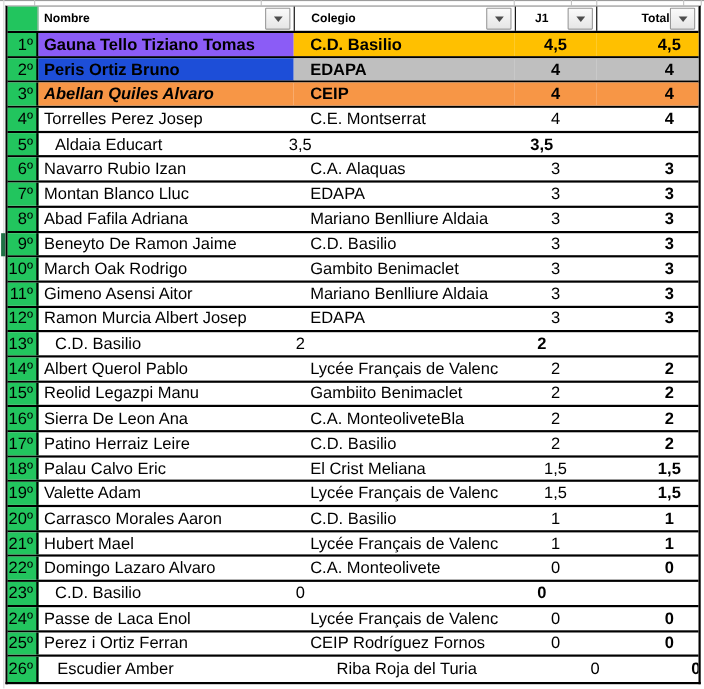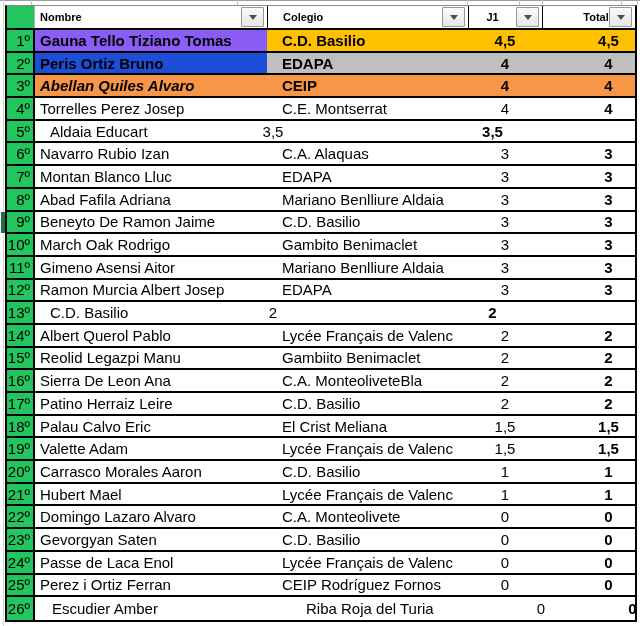--- a/index.html
+++ b/index.html
@@ -249,21 +249,20 @@
   </div>
         <div class="row">
     <div class="cell rank">22º</div>
     <div class="cell name">Domingo Lazaro Alvaro</div>
     <div class="cell school">C.A. Monteolivete</div>
     <div class="cell j1">0</div>
     <div class="cell total">0</div>
   </div>
         <div class="row">
     <div class="cell rank">23º</div>
-    <div class="cell name">Gevorgyan Saten</div>
     <div class="cell school">C.D. Basilio</div>
     <div class="cell j1">0</div>
     <div class="cell total">0</div>
   </div>
         <div class="row">
     <div class="cell rank">24º</div>
     <div class="cell name">Passe de Laca Enol</div>
     <div class="cell school">Lycée Français de Valenc</div>
     <div class="cell j1">0</div>
     <div class="cell total">0</div>

